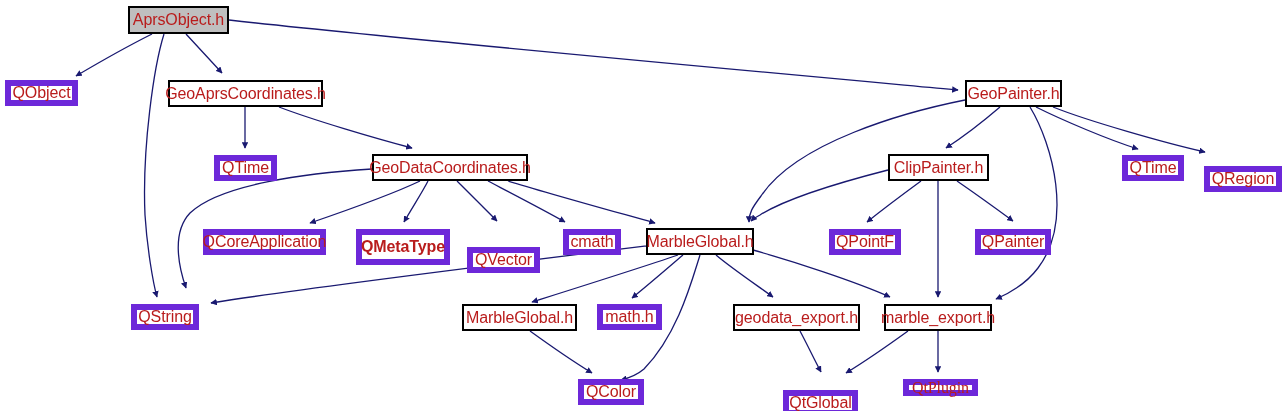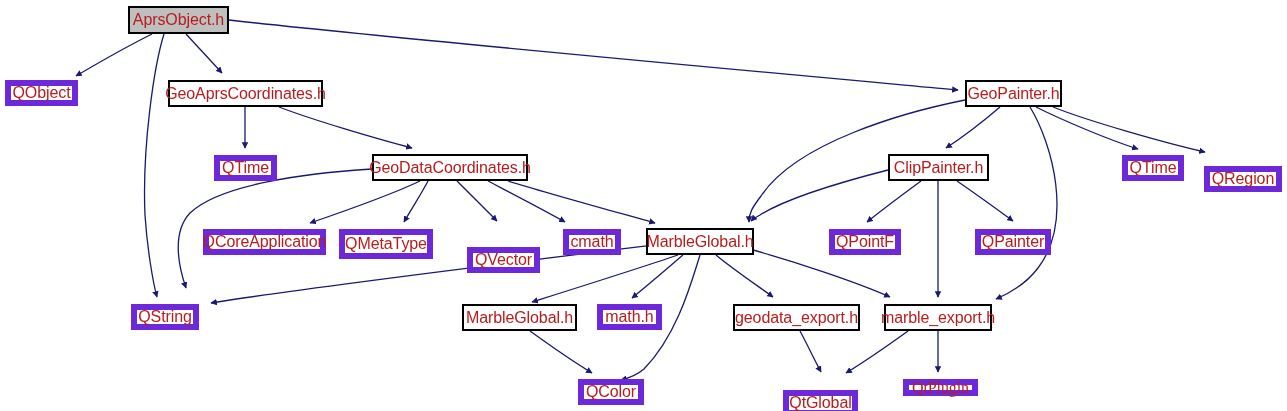--- a/index.html
+++ b/index.html
@@ -116,21 +116,21 @@
       </div>
       <div class="node n-thin" style="left: 1122px; top: 155px; width: 62px; height: 26px;">
         <span class="node-label">QTime</span>
       </div>
       <div class="node n-thin" style="left: 1204px; top: 166px; width: 78px; height: 26px;">
         <span class="node-label">QRegion</span>
       </div>
       <div class="node n-thin" style="left: 203px; top: 229px; width: 123px; height: 26px;">
         <span class="node-label">QCoreApplication</span>
       </div>
-      <div class="node n-thin" style="left: 339px; top: 229px; width: 94px; height: 30px;">
+      <div class="node n-thin" style="left: 356px; top: 229px; width: 94px; height: 36px; font-weight: bold;">
         <span class="node-label">QMetaType</span>
       </div>
       <div class="node n-thin" style="left: 467px; top: 247px; width: 73px; height: 26px;">
         <span class="node-label">QVector</span>
       </div>
       <div class="node n-thin" style="left: 563px; top: 229px; width: 58px; height: 26px;">
         <span class="node-label">cmath</span>
       </div>
       <div class="node n-thick" style="left: 646px; top: 228px; width: 108px; height: 27px;">
         <span class="node-label">MarbleGlobal.h</span>

